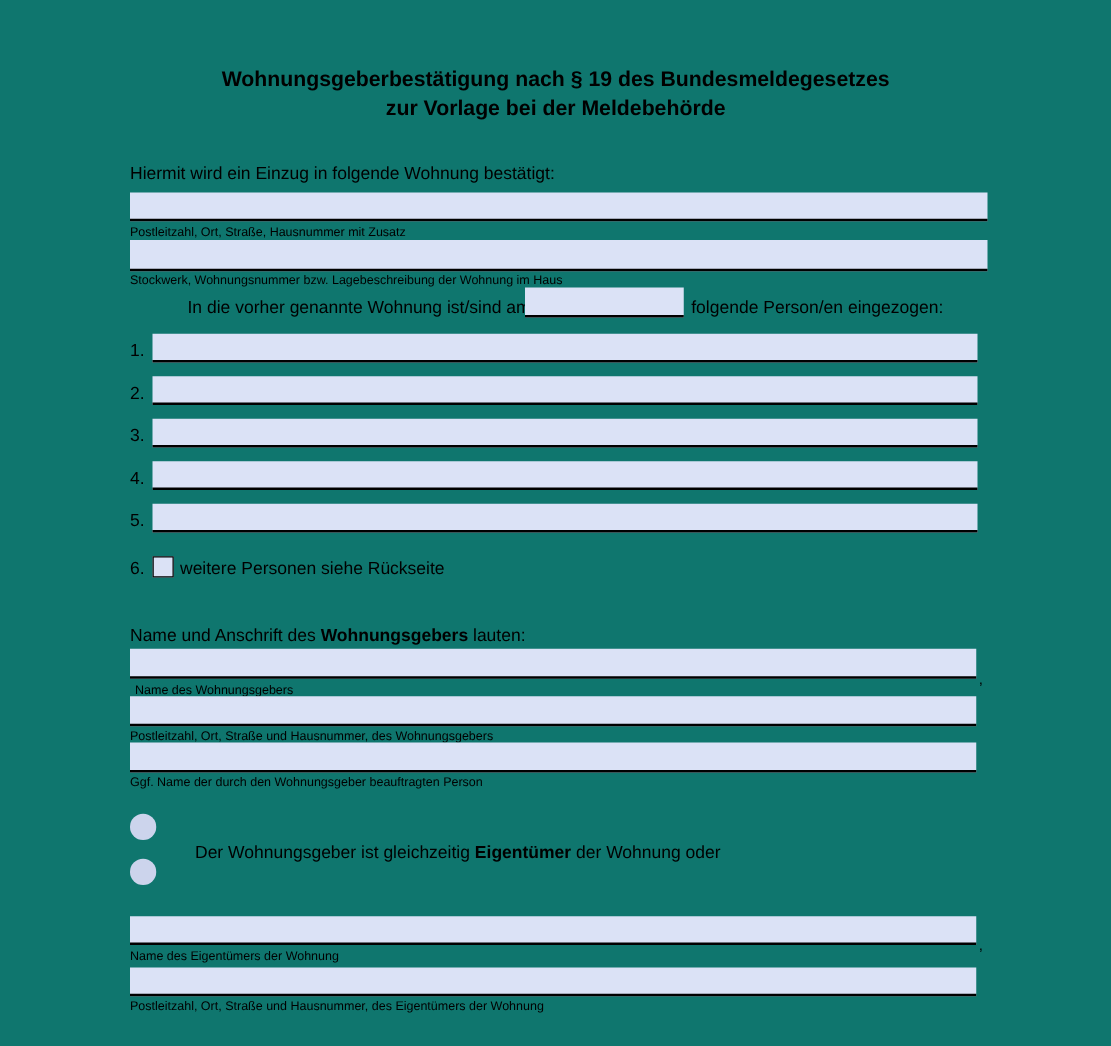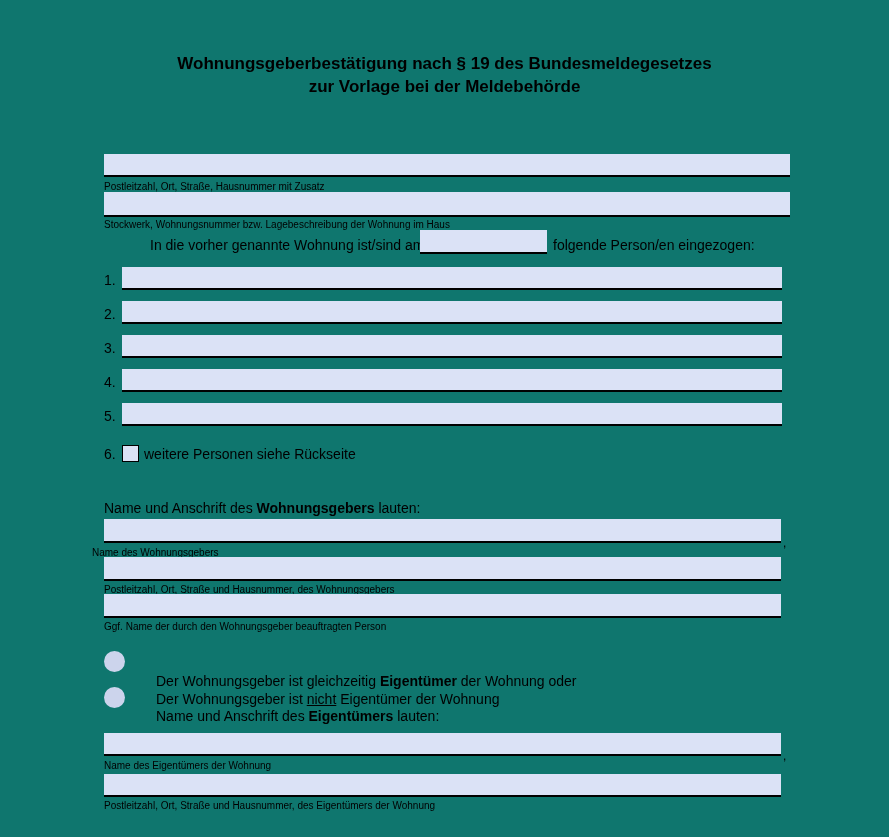--- a/index.html
+++ b/index.html
@@ -49,20 +49,21 @@
 </head>
 <body>
 
 <div class="page">
 
   <div class="title">
     <div>Wohnungsgeberbestätigung nach § 19 des Bundesmeldegesetzes</div>
     <div>zur Vorlage bei der Meldebehörde</div>
   </div>
 
+  <div class="body-text" style="left:104px; top:130px;">Hiermit wird ein Einzug in folgende Wohnung bestätigt:</div>
 
   <div class="field" style="left: 104px; top: 154px; width: 686px; background: rgb(219, 226, 246); border-color: rgb(0, 0, 0);"></div>
   <div class="flabel" style="left:104px; top:181px;">Postleitzahl, Ort, Straße, Hausnummer mit Zusatz</div>
 
   <div class="field" style="left: 104px; top: 192px; width: 686px; height: 23px; background: rgb(219, 226, 246); border-color: rgb(0, 0, 0);"></div>
   <div class="flabel" style="left:104px; top:219px;">Stockwerk, Wohnungsnummer bzw. Lagebeschreibung der Wohnung im Haus</div>
 
   <div class="body-text" style="left:118px; top:237px;margin-left:32px;">In die vorher genannte Wohnung ist/sind am</div>
   <div class="field" style="left: 420px; top: 230px; width: 127px; height: 22px; background: rgb(219, 226, 246); border-color: rgb(0, 0, 0);"></div>
   <div class="body-text" style="left:553px; top:237px;">folgende Person/en eingezogen:</div>
@@ -85,38 +86,34 @@
   <span class="num" style="left:104px; top:446px;">6.</span>
   <div class="checkbox-box" style="left: 122px; top: 445px; background: rgb(219, 226, 246); border-color: rgb(0, 0, 0);"></div>
   <div class="body-text" style="left:144px; top:446px;">weitere Personen siehe Rückseite</div>
 
   <div class="body-text" style="left:104px; top:500px;">
     <span>Name und Anschrift des </span><b>Wohnungsgebers</b><span> lauten:</span>
   </div>
 
   <div class="field" style="left: 104px; top: 519px; width: 677px; height: 22px; background: rgb(219, 226, 246); border-color: rgb(0, 0, 0);"></div>
   <span class="comma" style="left:783px; top:536px;">,</span>
-  <div class="flabel" style="left:92px; top:547px;">Name des Wohnungsgebers</div>
+  <div class="flabel" style="left:108px; top:547px;">Name des Wohnungsgebers</div>
 
   <div class="field" style="left: 104px; top: 557px; width: 677px; height: 22px; background: rgb(219, 226, 246); border-color: rgb(0, 0, 0);"></div>
   <div class="flabel" style="left:104px; top:584px;">Postleitzahl, Ort, Straße und Hausnummer, des Wohnungsgebers</div>
 
   <div class="field" style="left: 104px; top: 594px; width: 677px; height: 22px; background: rgb(219, 226, 246); border-color: rgb(0, 0, 0);"></div>
   <div class="flabel" style="left:104px; top:621px;">Ggf. Name der durch den Wohnungsgeber beauftragten Person</div>
 
   <div class="radio-circle" style="left: 104px; top: 651px; background: rgb(204, 212, 236);"></div>
   <div class="body-text" style="left:156px; top:673px;">
     <span>Der Wohnungsgeber ist gleichzeitig </span><b>Eigentümer</b><span> der Wohnung oder</span>
   </div>
 
   <div class="radio-circle" style="left: 104px; top: 687px; background: rgb(204, 212, 236);"></div>
-  <div class="body-text" style="left:156px; top:691px; white-space:normal; width:500px;">
-    <span>Der Wohnungsgeber ist </span><span class="u">nicht</span><span> Eigentümer der Wohnung</span><br>
-    <span>Name und Anschrift des </span><b>Eigentümers</b><span> lauten:</span>
-  </div>
 
   <div class="field" style="left: 104px; top: 733px; width: 677px; background: rgb(219, 226, 246); border-color: rgb(0, 0, 0);"></div>
   <span class="comma" style="left:783px; top:749px;">,</span>
   <div class="flabel" style="left:104px; top:760px;">Name des Eigentümers der Wohnung</div>
 
   <div class="field" style="left: 104px; top: 774px; width: 677px; background: rgb(219, 226, 246); border-color: rgb(0, 0, 0);"></div>
   <div class="flabel" style="left:104px; top:800px;">Postleitzahl, Ort, Straße und Hausnummer, des Eigentümers der Wohnung</div>
 
 </div>
 

